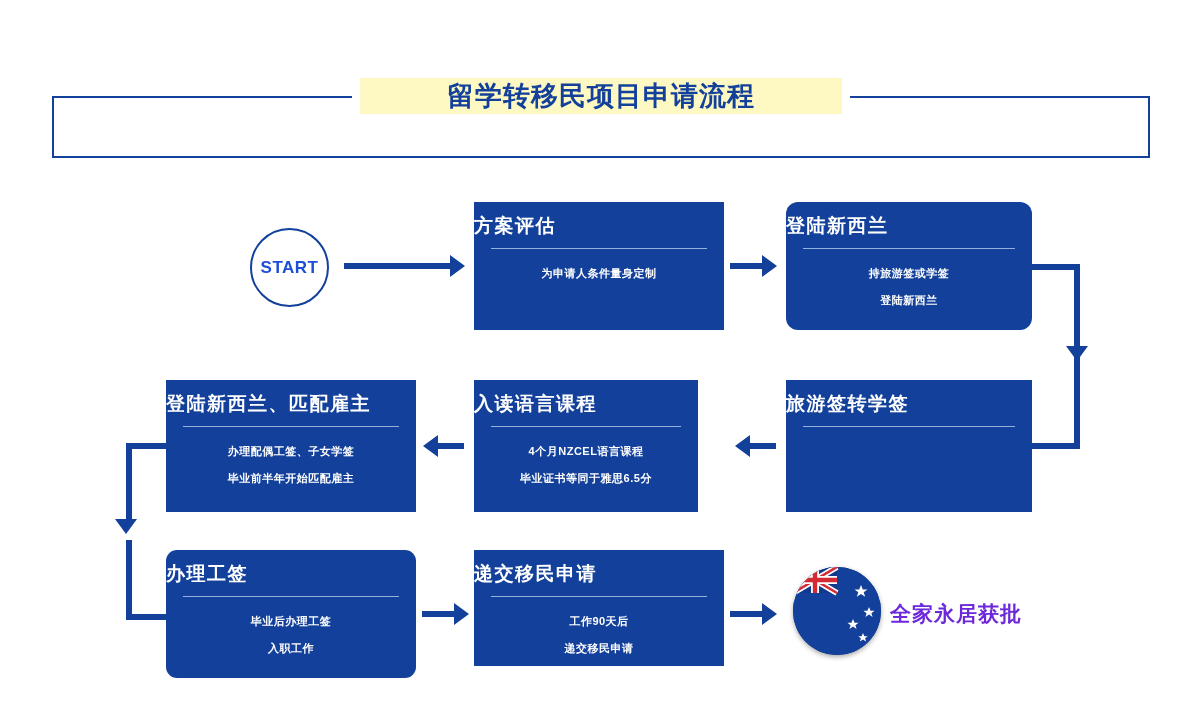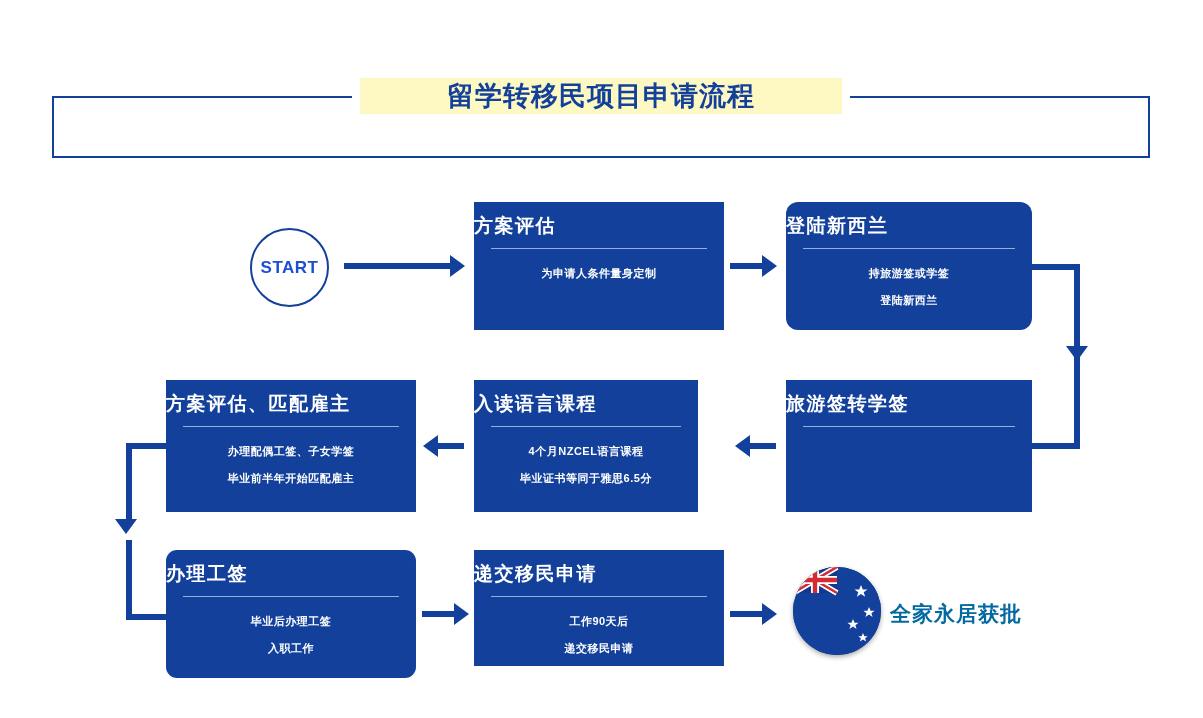--- a/index.html
+++ b/index.html
@@ -170,21 +170,21 @@
     overflow: hidden;
     background: #0b2e7a;
     box-shadow: 0 2px 5px rgba(0,0,0,0.35);
   }
   #flag-badge svg { display: block; }
   #final-label {
     position: absolute;
     left: 890px; top: 600px;
     font-size: 21px;
     font-weight: bold;
-    color: #0369a1;
+    color: #6d28d9;
     letter-spacing: 1px;
     white-space: nowrap;
   }
 </style>
 </head>
 <body>
 
 <div id="header-rule-left"></div>
 <div id="header-rule-right"></div>
 <div id="header-band"></div>
@@ -235,21 +235,21 @@
   <div class="box-body">
     <div>4个月NZCEL语言课程</div>
     <div>毕业证书等同于雅思6.5分</div>
   </div>
 </div>
 
 <div class="arrow-h" id="arr-lang-course"></div>
 <div class="arrow-head-left" id="arr-lang-course-head"></div>
 
 <div class="box" id="box-course">
-  <div class="box-title">方案评估、匹配雇主</div>
+  <div class="box-title">登陆新西兰、匹配雇主</div>
   <div class="box-divider"></div>
   <div class="box-body">
     <div>办理配偶工签、子女学签</div>
     <div>毕业前半年开始匹配雇主</div>
   </div>
 </div>
 
 <div class="conn" id="conn-l-h1"></div>
 <div class="conn" id="conn-l-v1"></div>
 <div class="arrow-head-down" id="conn-l-head"></div>

